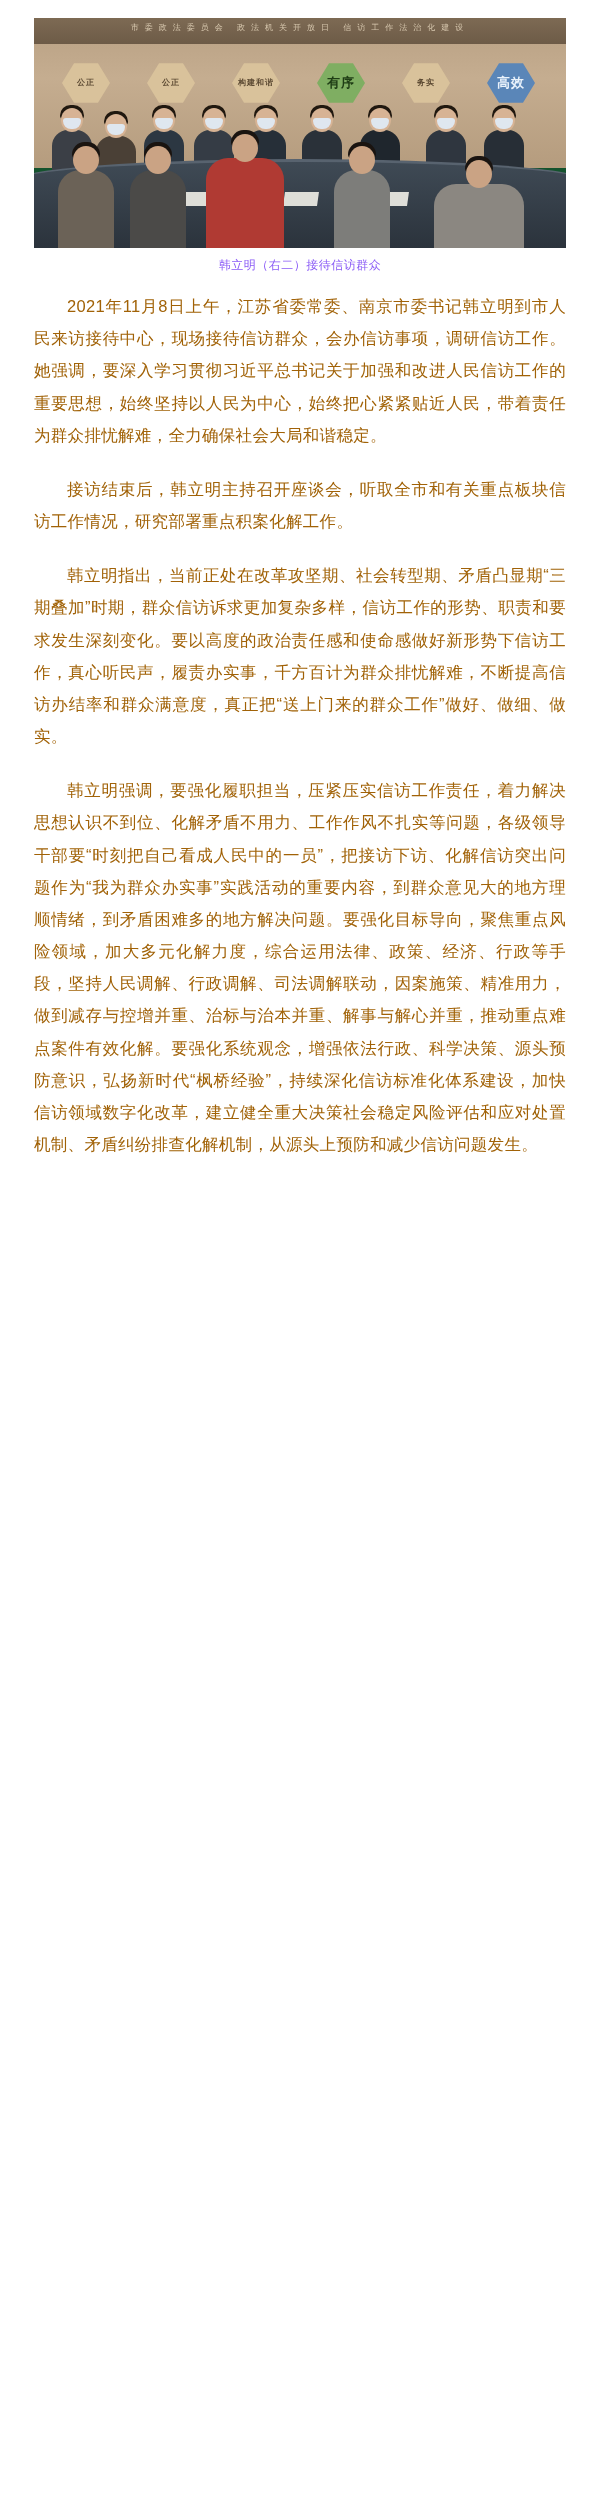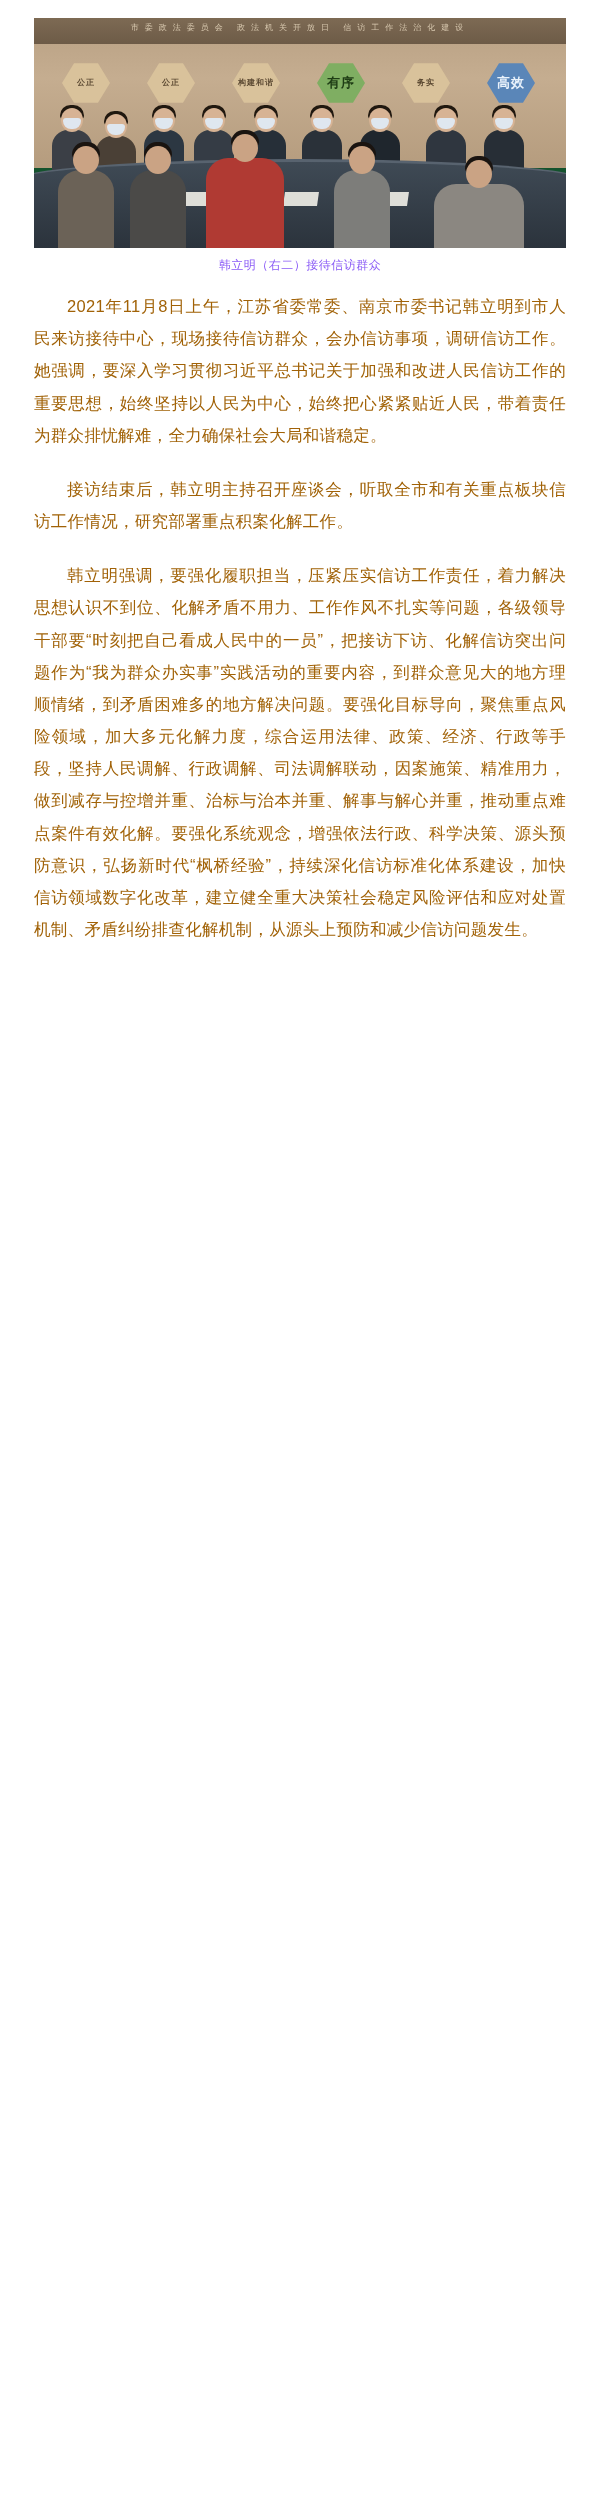--- a/index.html
+++ b/index.html
@@ -278,16 +278,17 @@
         <div class="hair"></div>
           <div class="head"></div>
       </div>
     </div>
     <figcaption class="caption">韩立明（右二）接待信访群众</figcaption>
   </figure>
 
   <div class="article">
     <p>2021年11月8日上午，江苏省委常委、南京市委书记韩立明到市人民来访接待中心，现场接待信访群众，会办信访事项，调研信访工作。她强调，要深入学习贯彻习近平总书记关于加强和改进人民信访工作的重要思想，始终坚持以人民为中心，始终把心紧紧贴近人民，带着责任为群众排忧解难，全力确保社会大局和谐稳定。</p>
     <p>接访结束后，韩立明主持召开座谈会，听取全市和有关重点板块信访工作情况，研究部署重点积案化解工作。</p>
+    <p>韩立明指出，当前正处在改革攻坚期、社会转型期、矛盾凸显期“三期叠加”时期，群众信访诉求更加复杂多样，信访工作的形势、职责和要求发生深刻变化。要以高度的政治责任感和使命感做好新形势下信访工作，真心听民声，履责办实事，千方百计为群众排忧解难，不断提高信访办结率和群众满意度，真正把“送上门来的群众工作”做好、做细、做实。</p>
     <p>韩立明强调，要强化履职担当，压紧压实信访工作责任，着力解决思想认识不到位、化解矛盾不用力、工作作风不扎实等问题，各级领导干部要“时刻把自己看成人民中的一员”，把接访下访、化解信访突出问题作为“我为群众办实事”实践活动的重要内容，到群众意见大的地方理顺情绪，到矛盾困难多的地方解决问题。要强化目标导向，聚焦重点风险领域，加大多元化解力度，综合运用法律、政策、经济、行政等手段，坚持人民调解、行政调解、司法调解联动，因案施策、精准用力，做到减存与控增并重、治标与治本并重、解事与解心并重，推动重点难点案件有效化解。要强化系统观念，增强依法行政、科学决策、源头预防意识，弘扬新时代“枫桥经验”，持续深化信访标准化体系建设，加快信访领域数字化改革，建立健全重大决策社会稳定风险评估和应对处置机制、矛盾纠纷排查化解机制，从源头上预防和减少信访问题发生。</p>
   </div>
 
 </div>
 
 </body></html>

